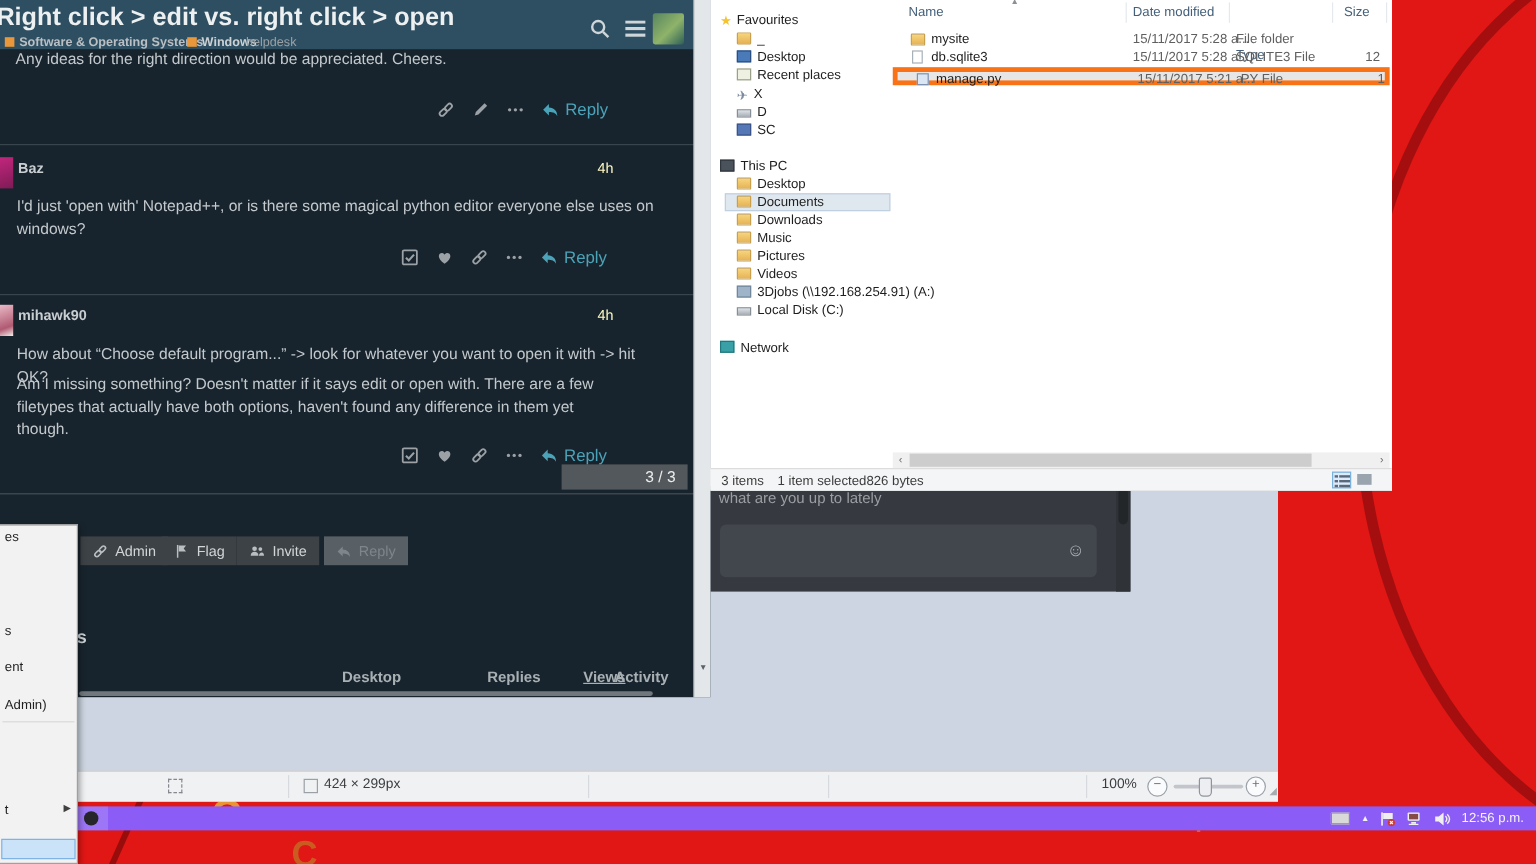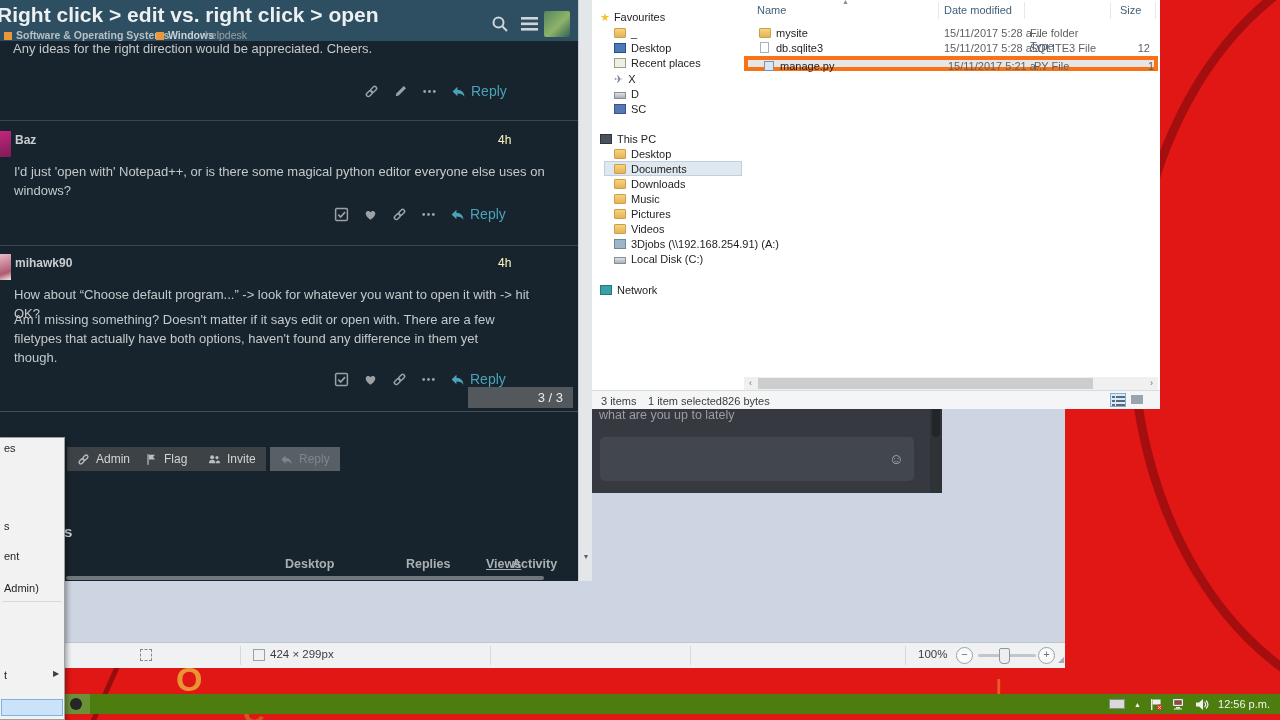--- a/index.html
+++ b/index.html
@@ -83,21 +83,21 @@
   .chat-sb{position:absolute;right:0;top:0;width:12px;height:88px;background:#2f3237;}
   .chat-sb-thumb{position:absolute;left:2px;top:2px;width:8px;height:30px;background:#232629;border-radius:4px;}
   
   .cmenu{position:absolute;left:0;top:437px;width:65px;height:283px;background:#f2f2f2;z-index:6;
          border:1px solid #a0a0a0;border-left:none;box-shadow:2px 2px 5px rgba(0,0,0,.35);box-sizing:border-box;
          font-size:11px;color:#1f1f1f;}
   .mi{position:absolute;left:4px;white-space:nowrap;cursor:pointer;text-align:center;}
   .msep{position:absolute;left:2px;width:60px;height:1px;background:#d9d9d9;}
   .mhl{position:absolute;left:1px;top:261px;width:62px;height:17px;background:#cbe3f9;border:1px solid #7fb2e5;box-sizing:border-box;cursor:pointer;}
   
-  .taskbar{position:absolute;left:0;top:694px;width:1280px;height:20px;background:#4d7c0f;z-index:5;}
+  .taskbar{position:absolute;left:0;top:672px;width:1280px;height:20px;background:#8b5cf6;z-index:5;}
   .tb-app{position:absolute;left:62px;top:0;width:28px;height:20px;background:rgba(255,255,255,.16);cursor:pointer;}
   .tb-circle{position:absolute;left:8px;top:4px;width:12px;height:12px;border-radius:50%;background:#26262a;}
   .tray{position:absolute;right:10px;top:0;height:20px;display:flex;align-items:center;gap:9px;color:#f2f2f2;}
   .kb{width:16px;height:10px;background:#d9d9d9;border-radius:1px;box-shadow:inset 0 0 0 1px #8a8a8a;cursor:pointer;}
   .time{font-size:11px;color:#f4f4f4;cursor:pointer;}
   svg{display:block;}
 </style>
 </head>
 <body>
 

